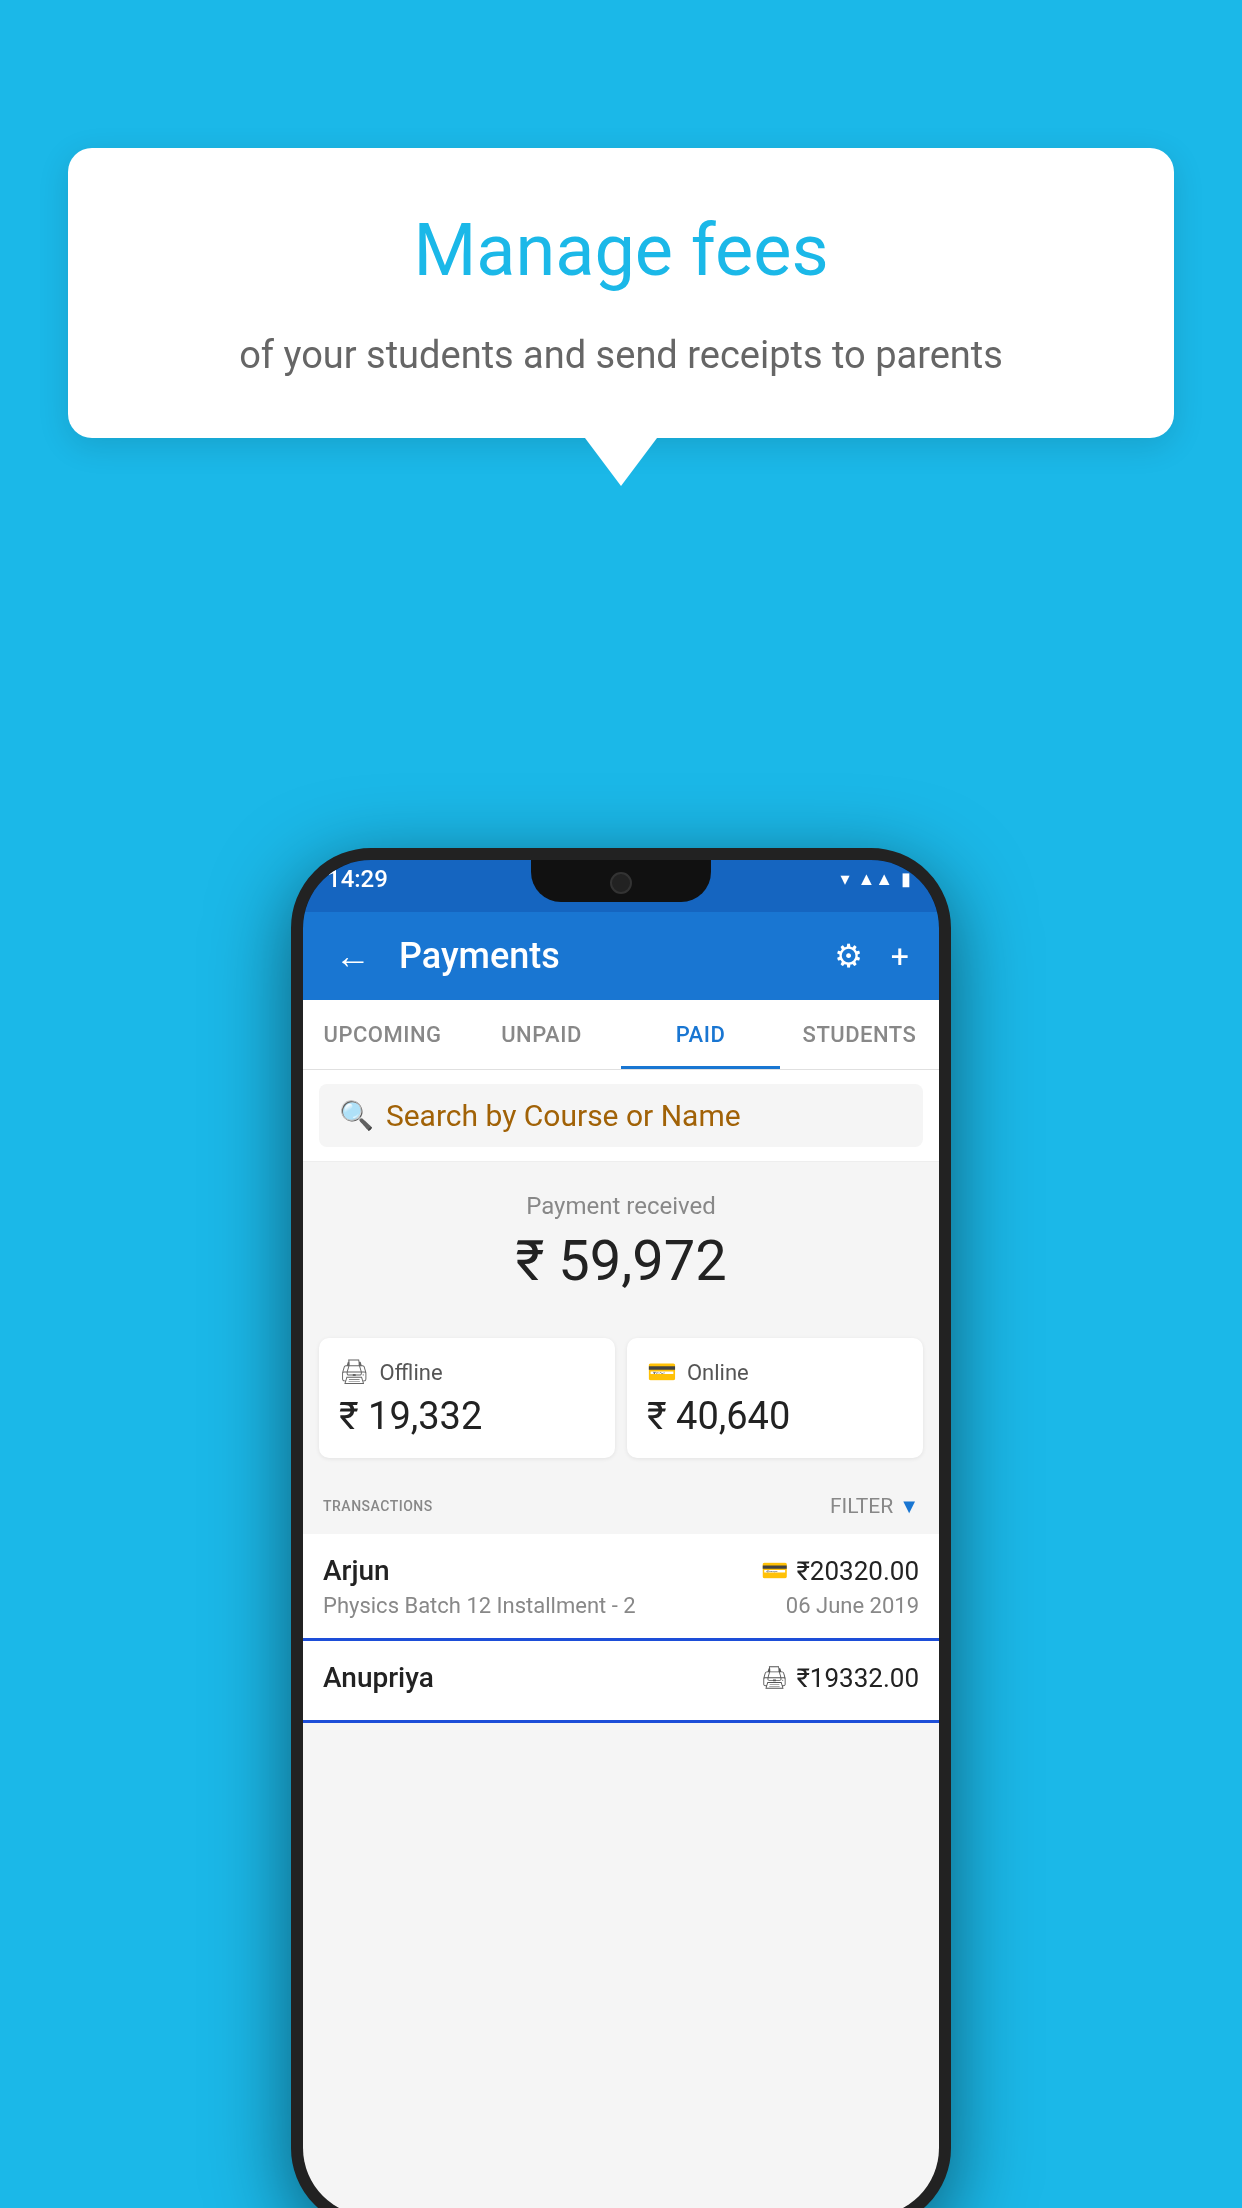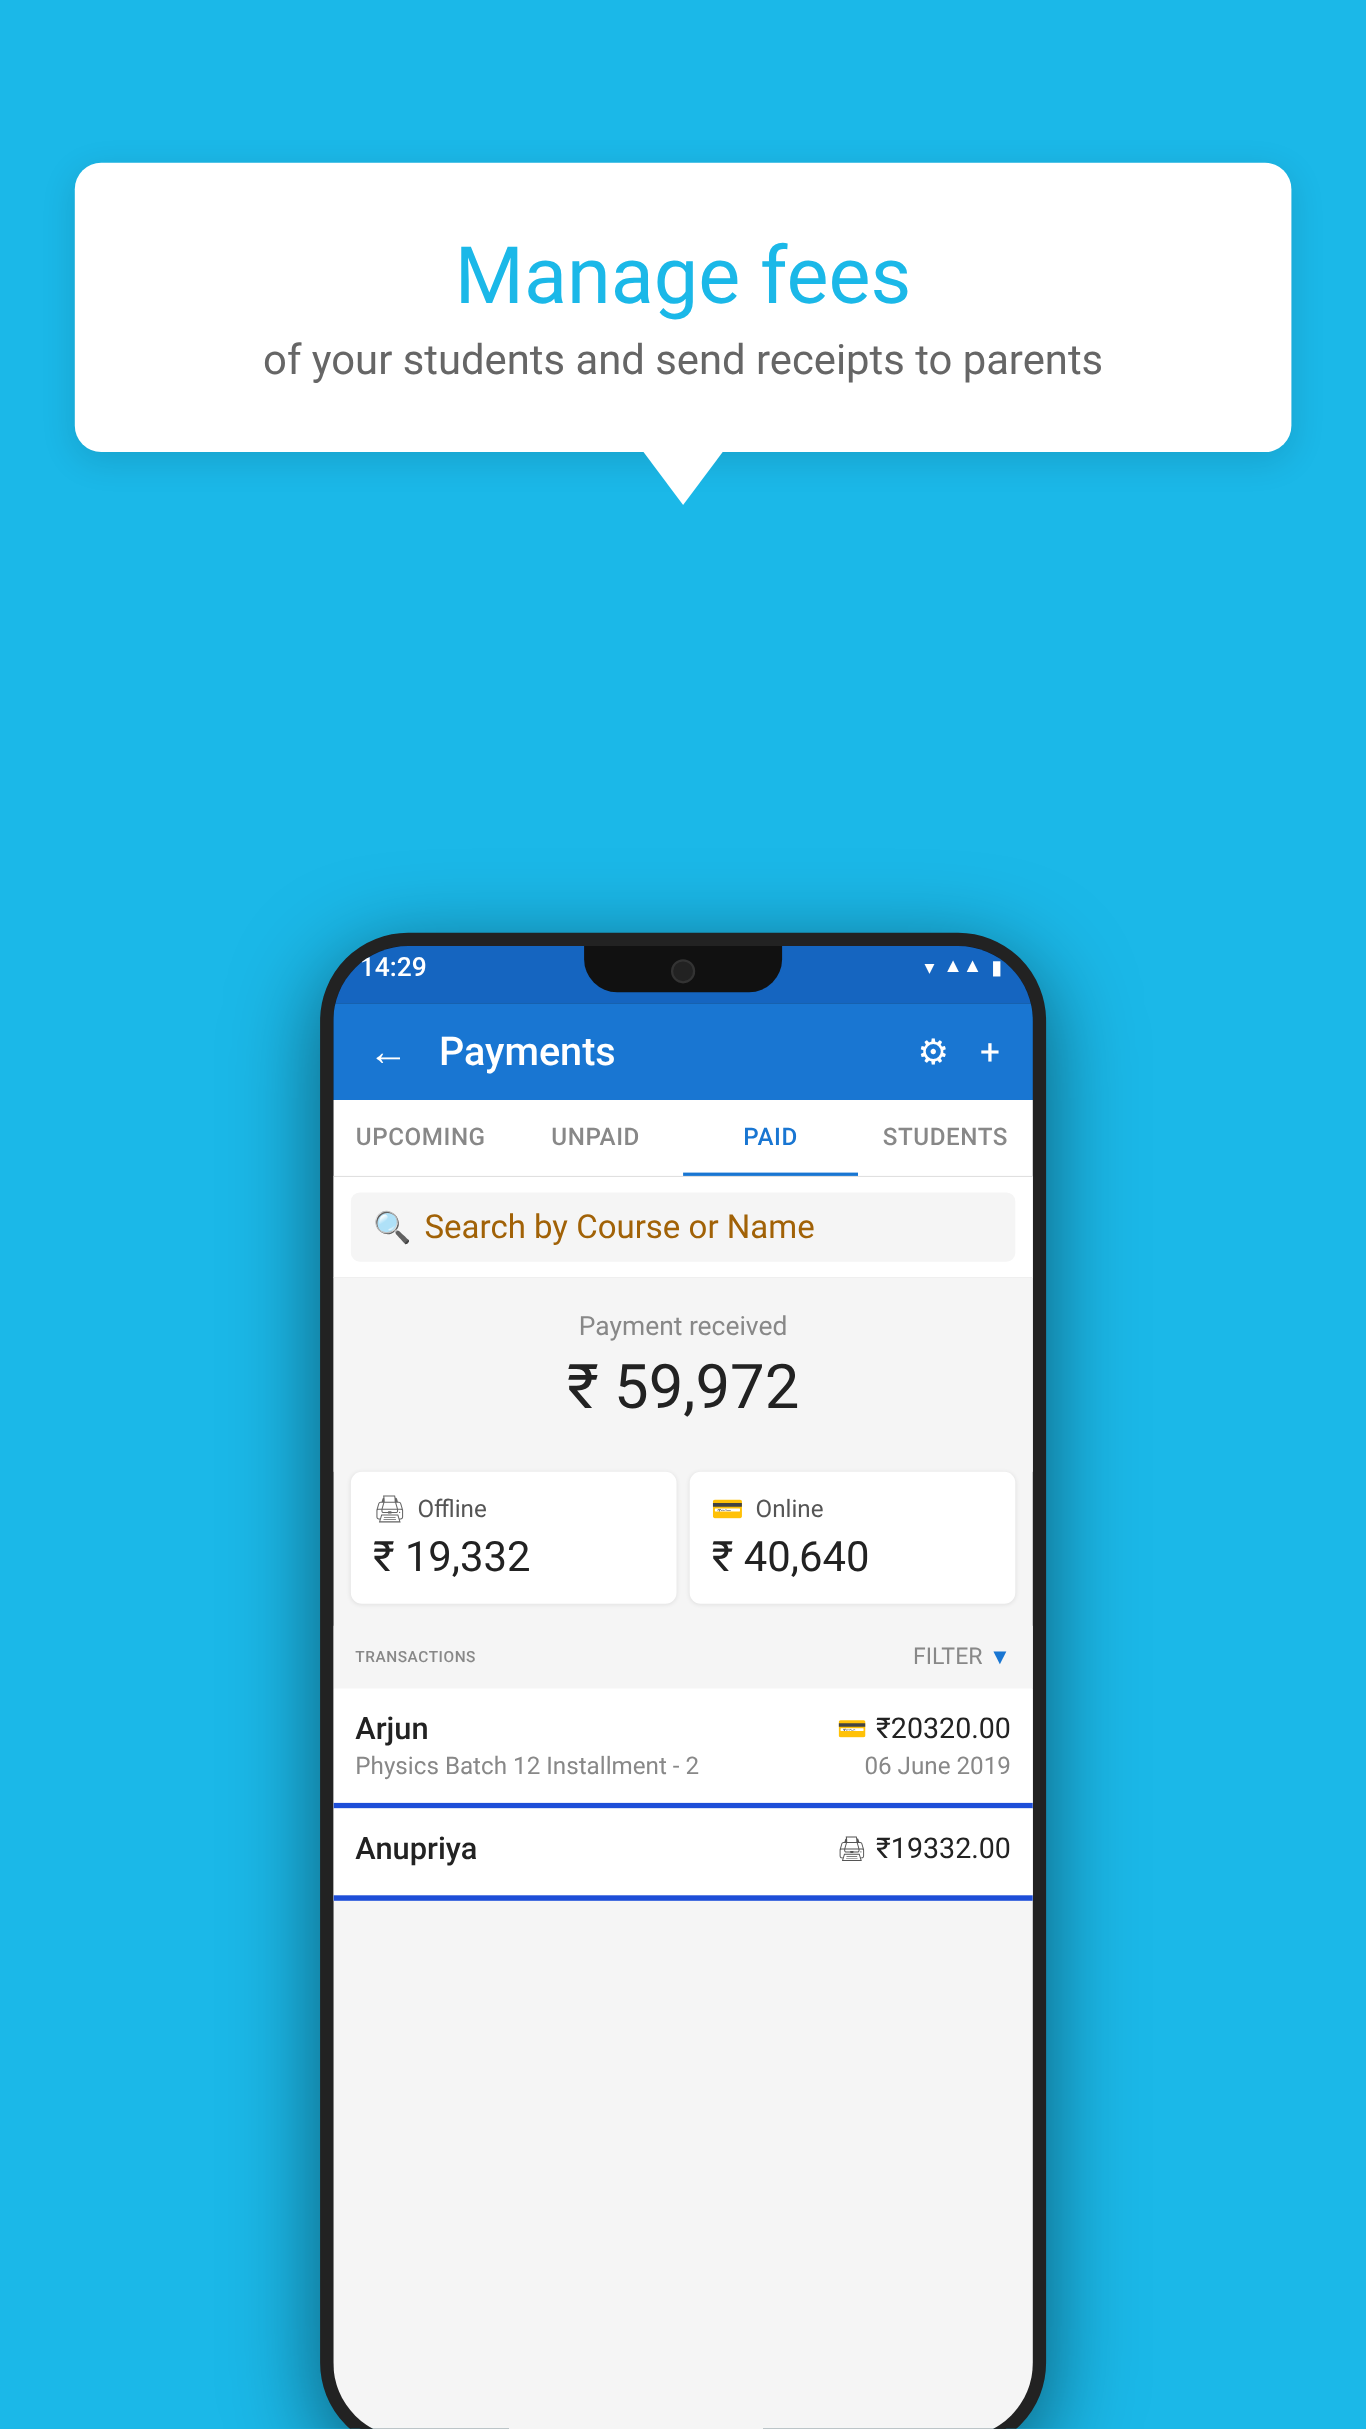--- a/index.html
+++ b/index.html
@@ -36,21 +36,21 @@
       border-left: 36px solid transparent;
       border-right: 36px solid transparent;
       border-top: 48px solid white;
       margin: 0 auto;
     }
 
     .bubble-title {
       color: #1BB8E8;
       font-size: 72px;
       font-weight: 400;
-      margin-bottom: 9px;
+      margin-bottom: 36px;
     }
 
     .bubble-subtitle {
       color: #666;
       font-size: 38px;
       font-weight: 400;
       line-height: 1.4;
     }
 
     
@@ -305,21 +305,21 @@
 
     .filter-icon {
       color: #1976D2;
       font-size: 20px;
     }
 
     
     .transaction-row {
       background: white;
       padding: 20px 20px;
-      border-bottom: 5px solid #1d4ed8;
+      border-bottom: 3px solid #1d4ed8;
     }
 
     .transaction-row-top {
       display: flex;
       justify-content: space-between;
       align-items: center;
       margin-bottom: 6px;
     }
 
     .transaction-name {

